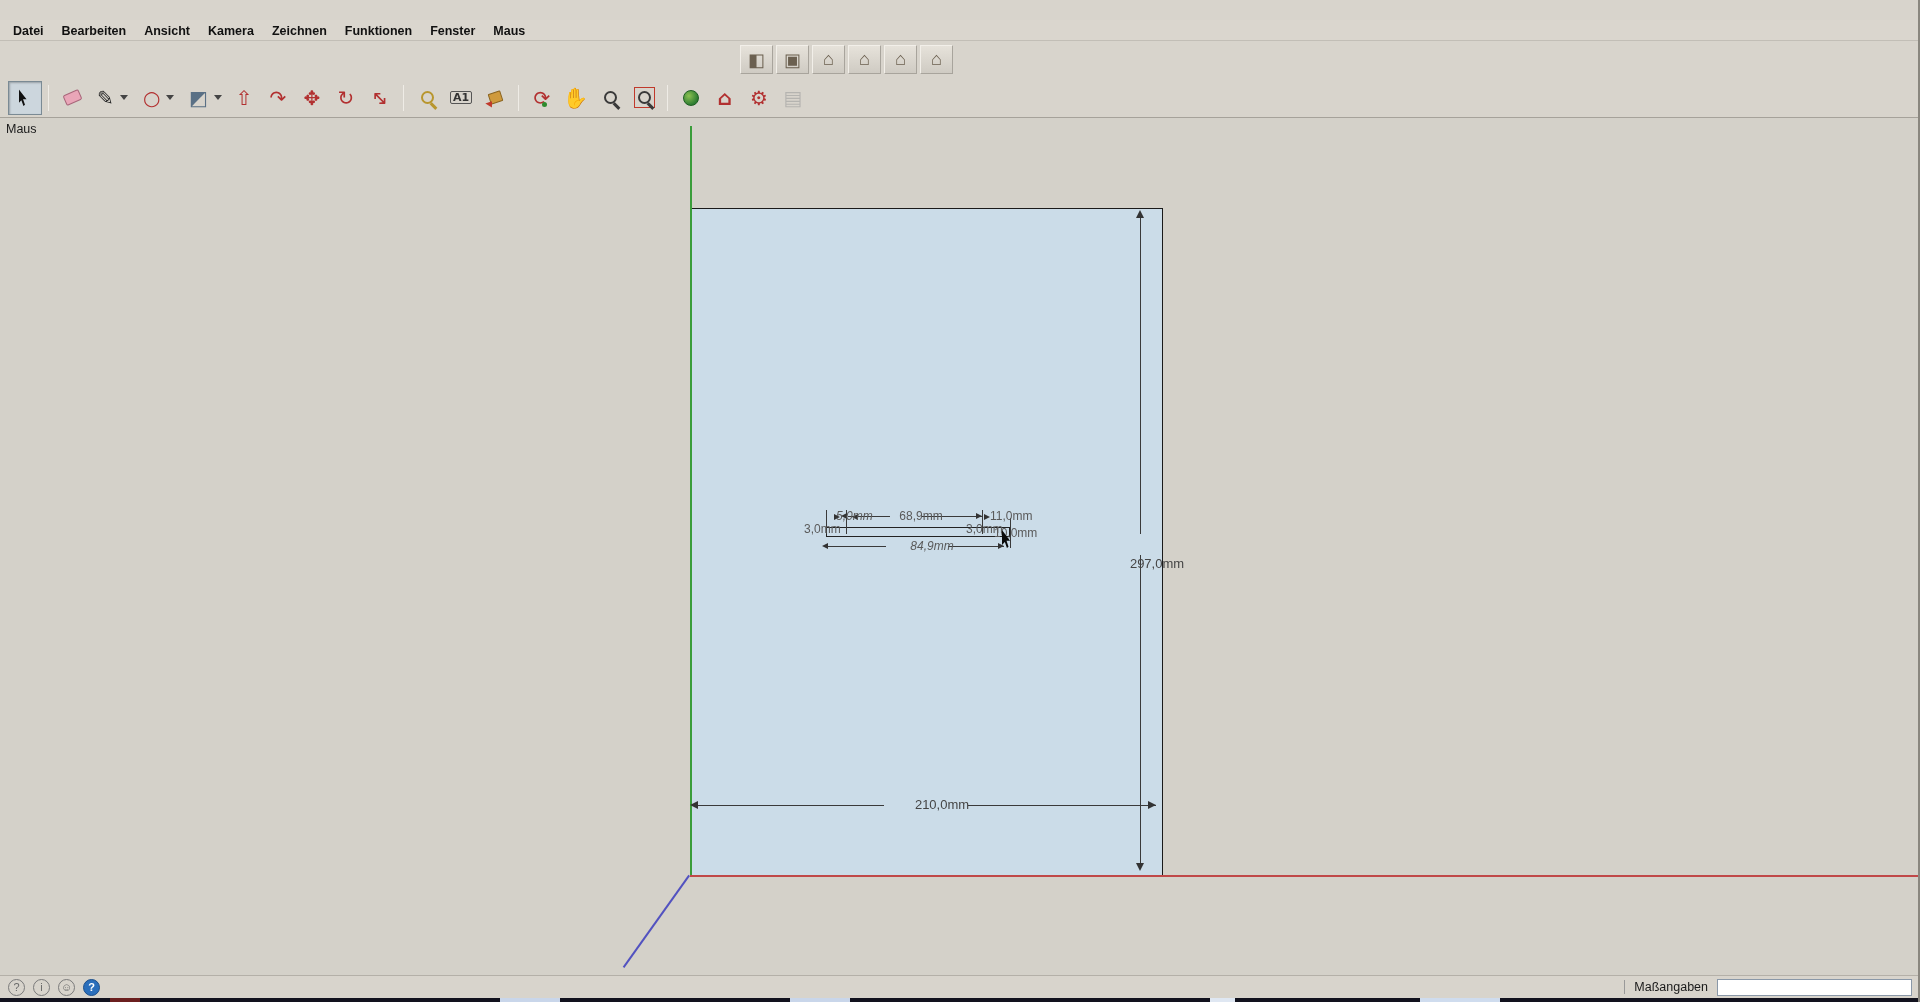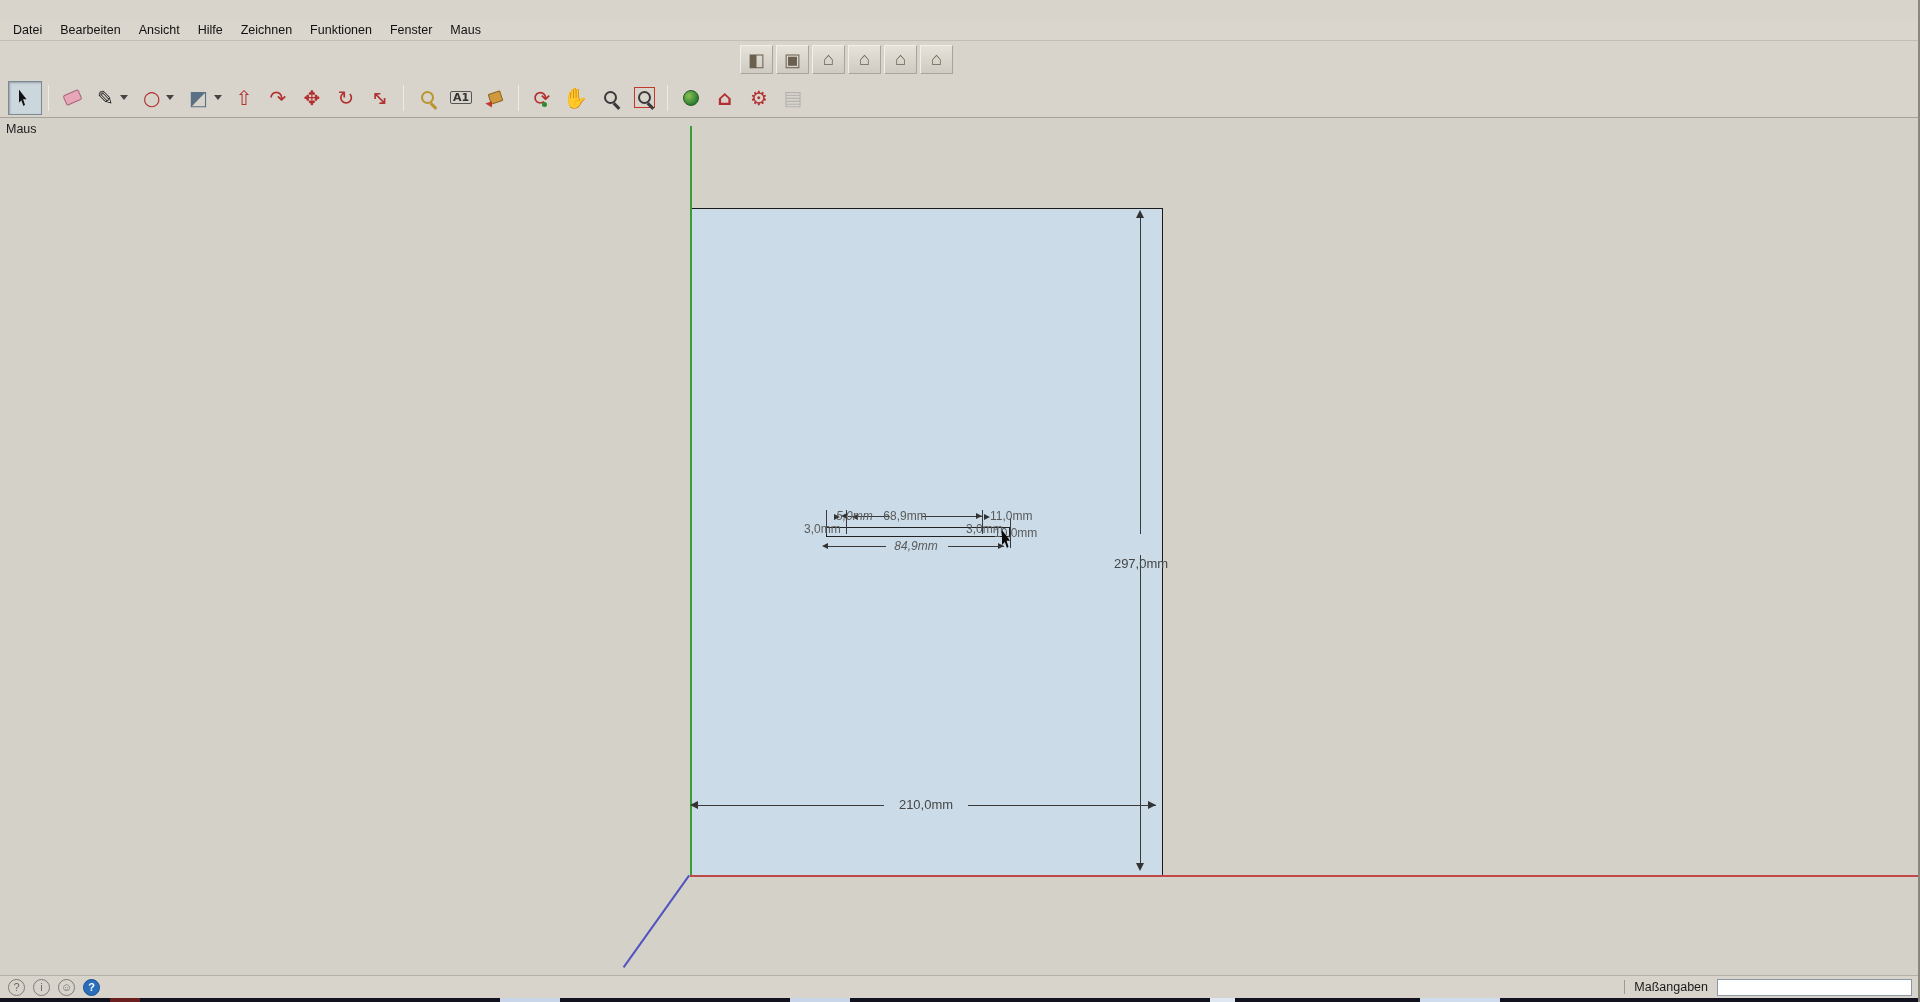--- a/index.html
+++ b/index.html
@@ -17,21 +17,21 @@
   #art-b { left:1444px; top:0; width:78px; height:17px; background:#bcd2ea; border-radius:0 0 3px 3px; }
   #art-c { left:1247px; top:3px; width:11px; height:11px; background:#c3392e; border-radius:2px; }
   #art-d { left:1145px; top:0; width:58px; height:8px; background:#dde8f4; opacity:.9; }
   #win-controls { position:absolute; right:5px; top:2px; display:flex; gap:2px; }
   .winbtn { width:29px; height:15px; border:1px solid #5a6a7a; border-radius:2px;
     background:linear-gradient(#f8fafc,#c8d2dc); font-size:9px; line-height:12px; color:#223; text-align:center; cursor:default; }
   .winbtn.close { background:linear-gradient(#e98a80,#c0453a); color:#fff; border-color:#7a2a22; }
 
   
   #menubar { position:absolute; left:0; top:20px; right:0; height:21px; background:#dad6ce;
-    border-bottom:1px solid #c2beb6; display:flex; align-items:center; padding-left:4px; }
+    border-bottom:1px solid #c2beb6; display:flex; align-items:flex-end; padding-left:4px;font-weight:bold; }
   .menu-item { font-size:12.5px; color:#111; padding:2px 9px; cursor:default; }
 
   
   #views-row { position:absolute; left:0; top:41px; right:0; height:37px; background:#d8d4cc; }
   #views-toolbar { position:absolute; left:740px; top:4px; display:flex; gap:3px; }
   .view-btn { width:33px; height:29px; display:flex; align-items:center; justify-content:center;
     background:linear-gradient(#e6e2da,#cfcbc3); border:1px solid; border-color:#f2efe9 #a8a49c #a8a49c #f2efe9; }
   .view-btn .glyph { font-size:18px; color:#6b6050; }
 
   
@@ -69,21 +69,21 @@
   .axis { position:absolute; }
   #axis-green { left:690px; top:8px; width:1.5px; height:750px; }
   #axis-red { left:690px; top:757px; width:1228px; height:1.5px; }
   #axis-blue { left:690px; top:758px; width:113px; height:1.5px; transform:rotate(125.5deg); transform-origin:0 0; }
 
   .dl { position:absolute; background:#3a3a3a; }
   .dl.h { height:1px; } .dl.v { width:1px; }
   .tick { position:absolute; width:1px; background:#3a3a3a; }
   .dim-label { position:absolute; font-size:13px; color:#454545; white-space:nowrap; }
   .dim-label.sm { font-size:12px; color:#5a5a5a; }
-  .ctr { transform:translateX(-50%); }
+  .ctr { transform:translateX(-50%);margin-left:16px; }
   .arr { position:absolute; width:0; height:0; }
   .arr.up    { border-left:4px solid transparent; border-right:4px solid transparent; border-bottom:8px solid #333; }
   .arr.down  { border-left:4px solid transparent; border-right:4px solid transparent; border-top:8px solid #333; }
   .arr.left  { border-top:4px solid transparent; border-bottom:4px solid transparent; border-right:8px solid #333; }
   .arr.right { border-top:4px solid transparent; border-bottom:4px solid transparent; border-left:8px solid #333; }
   .arr.sm.left  { border-top-width:3px; border-bottom-width:3px; border-right-width:6px; }
   .arr.sm.right { border-top-width:3px; border-bottom-width:3px; border-left-width:6px; }
   #slot-rect { position:absolute; left:826px; top:409px; width:184px; height:10px; border:1px solid #222; }
   #mouse-cursor { position:absolute; left:1002px; top:412px; width:13px; height:18px; background:#0a0a0a;
     clip-path:polygon(0 0,0 84%,22% 66%,38% 100%,50% 93%,35% 60%,62% 60%); }
@@ -108,21 +108,21 @@
 </head>
 <body>
 
 <div id="window">
 
 
   <nav id="menubar">
       <div class="menu-item">Datei</div>
       <div class="menu-item">Bearbeiten</div>
       <div class="menu-item">Ansicht</div>
-      <div class="menu-item">Hilfe</div>
+      <div class="menu-item">Kamera</div>
       <div class="menu-item">Zeichnen</div>
       <div class="menu-item">Funktionen</div>
       <div class="menu-item">Fenster</div>
       <div class="menu-item">Maus</div>
     </nav>
 
   <div id="views-row">
     <div id="views-toolbar">
         <button class="view-btn">
           <span class="glyph">◧</span>

